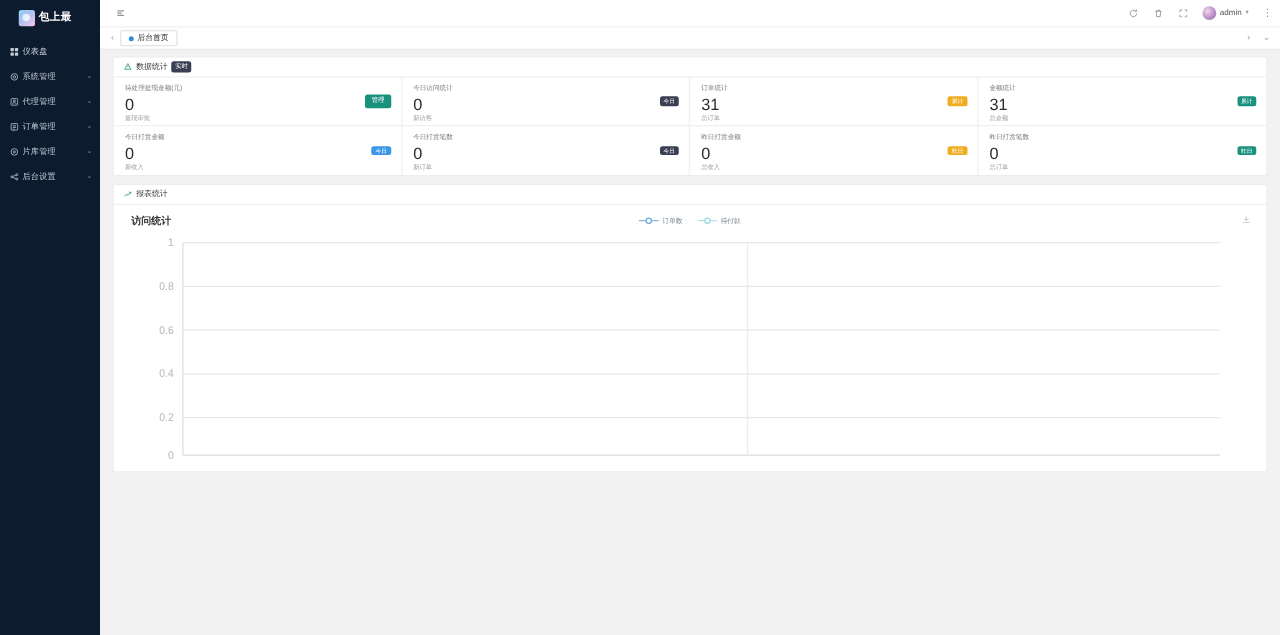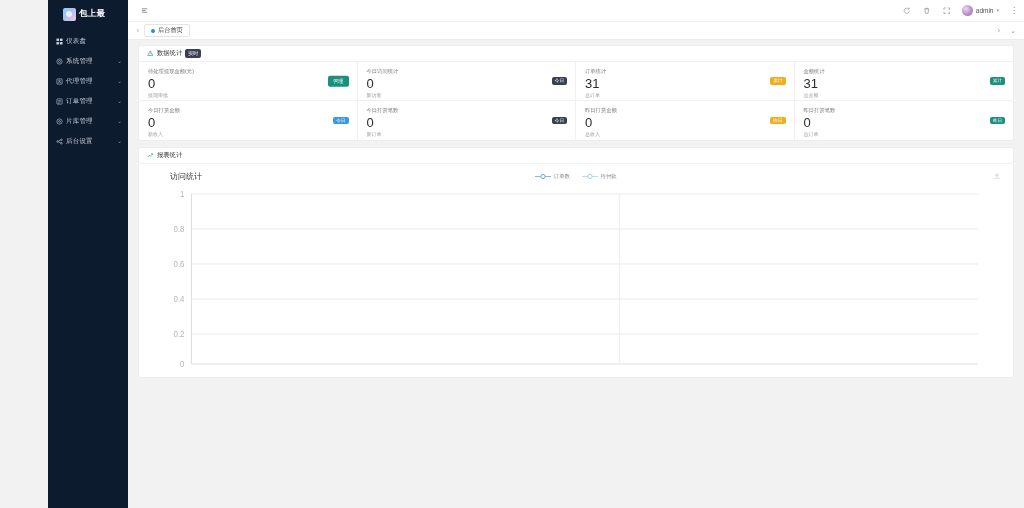--- a/index.html
+++ b/index.html
@@ -2,21 +2,21 @@
 <html><head>
 <meta charset="utf-8">
 <style>
   * { box-sizing: border-box; margin: 0; padding: 0; }
   html, body {
     width: 1024px; height: 508px;
     background: #f2f2f2;
     font-family: "Liberation Sans", "DejaVu Sans", sans-serif;
     overflow: hidden;
   }
-  .app { display: flex; width: 1024px; height: 396px; padding-left: 48px; }
+  .app { display: flex; width: 1024px; height: 396px; }
 
   
   .sidebar {
     width: 80px; height: 508px;
     background: #0d1b2e;
     flex-shrink: 0;
     display: flex; flex-direction: column;
   }
   .logo-row {
     height: 22px;
@@ -144,21 +144,21 @@
     padding: 1px 3px; border-radius: 2px; line-height: 1.3;
   }
   .stat-btn {
     position: absolute; right: 8px; top: 50%; transform: translateY(-50%);
     font-size: 5.2px; color: #fff; background: #19917d;
     padding: 2px 5px; border-radius: 2px; line-height: 1.3; cursor: pointer;
   }
 
   
   .chart-body { padding: 7px 10px 10px 10px; position: relative; height: 213px; }
-  .chart-title { font-size: 8px; color: #333; font-weight: normal; margin-left: 21px; }
+  .chart-title { font-size: 8px; color: #333; font-weight: bold; margin-left: 4px; }
   .chart-legend {
     position: absolute; left: 0; right: 0; top: 9px;
     display: flex; justify-content: center; gap: 12px;
     pointer-events: none;
   }
   .legend-item { display: flex; align-items: center; gap: 2.5px; font-size: 5.4px; color: #7d8894; }
   .legend-mark { display:flex; align-items:center; }
   .legend-mark svg { display:block; }
   .chart-tools { position: absolute; right: 12px; top: 8px; }
   .tool-ico { width: 8px; height: 8px; color: #cfcfcf; cursor: pointer; }

